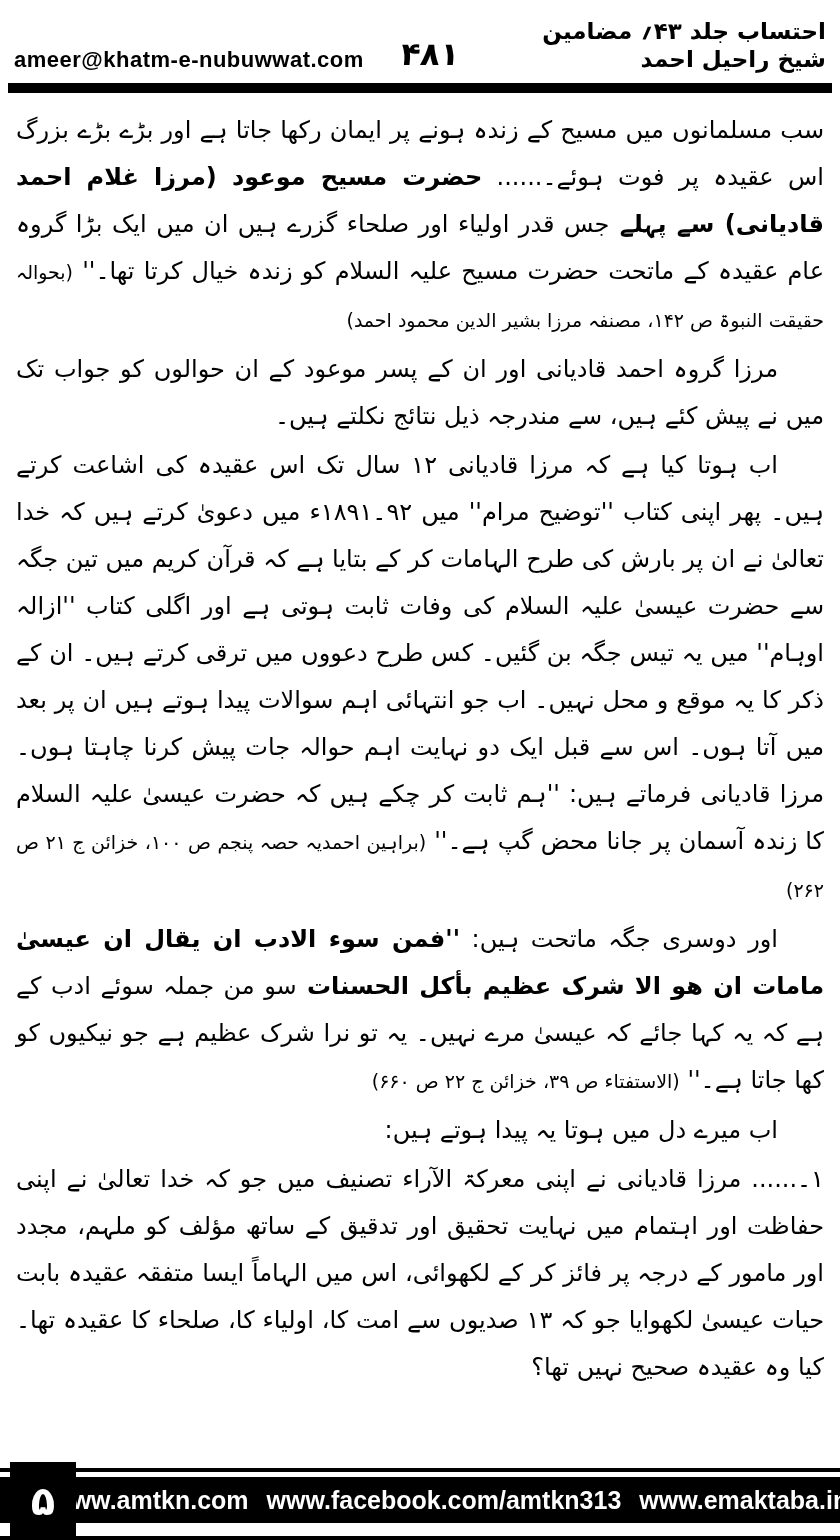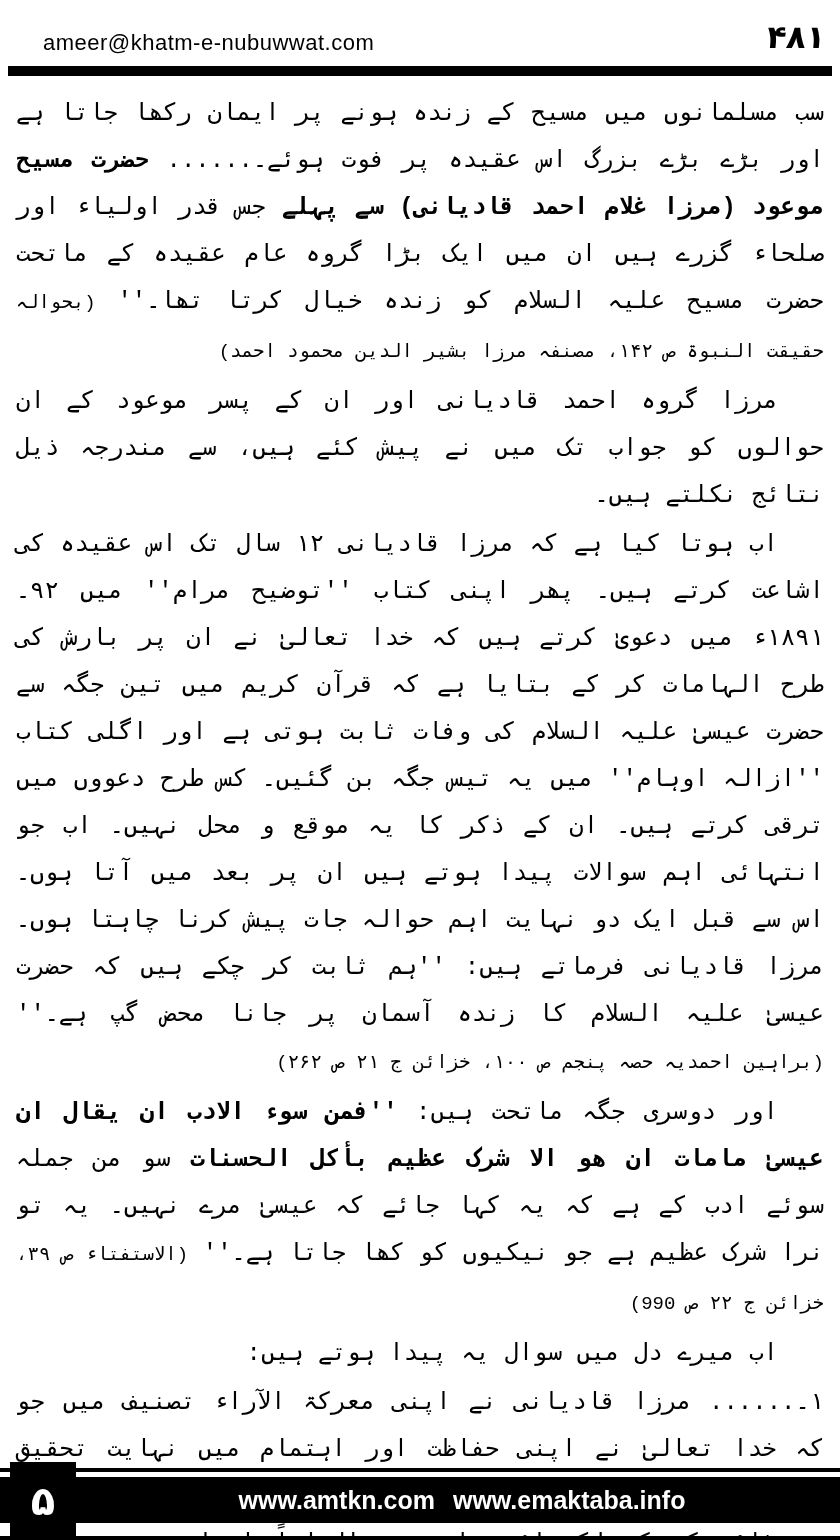--- a/index.html
+++ b/index.html
@@ -16,25 +16,24 @@
 
   
   .header {
     display: flex;
     align-items: flex-end;
     justify-content: space-between;
     padding: 18px 14px 6px 14px;
   }
   .header-email {
     font-family: "Liberation Sans", "DejaVu Sans", sans-serif;
-    font-weight: normal;
+    font-weight: bold;
     font-size: 22px;
     letter-spacing: 0.5px;
     direction: ltr;
-    margin-left: 29px;
   }
   .header-pagenum {
     font-size: 32px;
     font-weight: bold;
     direction: rtl;
     transform: skewX(-6deg);
   }
   .header-title {
     font-size: 23px;
     font-weight: bold;
@@ -50,21 +49,21 @@
   }
 
   
   .body-text {
     direction: rtl;
     text-align: justify;
     padding: 14px 16px 0 16px;
     font-size: 24px;
     line-height: 47px;
   }
-  .para { margin: 0 0 2px 0; font-family: Liberation Mono, monospace; }
+  .para { margin: 0 0 2px 0; }
   .para.indent { text-indent: 46px; }
   .seg-n { font-weight: normal; }
   .seg-b { font-weight: bold; }
   .seg-r { font-size: 19px; font-weight: normal; }
 
   
   .footer {
     position: absolute;
     left: 0; right: 0; bottom: 0;
     height: 80px;
@@ -115,38 +114,40 @@
   .footer-link { color: #fff; }
 </style>
 </head>
 <body>
 
 <div class="page">
 
   <header class="header">
     <div class="header-email">ameer@khatm-e-nubuwwat.com</div>
     <div class="header-pagenum">۴۸۱</div>
+    <div class="header-title">احتساب جلد ۴۳؍ مضامین شیخ راحیل احمد</div>
   </header>
 
   <div class="header-rule"></div>
 
   <main class="body-text" id="body-paragraphs">
       <div class="para"><span class="seg-n">سب مسلمانوں میں مسیح کے زندہ ہونے پر ایمان رکھا جاتا ہے اور بڑے بڑے بزرگ اس عقیدہ پر فوت ہوئے۔...... </span><span class="seg-b">حضرت مسیح موعود (مرزا غلام احمد قادیانی) سے پہلے </span><span class="seg-n">جس قدر اولیاء اور صلحاء گزرے ہیں ان میں ایک بڑا گروہ عام عقیدہ کے ماتحت حضرت مسیح علیہ السلام کو زندہ خیال کرتا تھا۔'' </span><span class="seg-r">(بحوالہ حقیقت النبوۃ ص ۱۴۲، مصنفہ مرزا بشیر الدین محمود احمد)</span></div>
       <div class="para indent"><span class="seg-n">مرزا گروہ احمد قادیانی اور ان کے پسر موعود کے ان حوالوں کو جواب تک میں نے پیش کئے ہیں، سے مندرجہ ذیل نتائج نکلتے ہیں۔</span></div>
       <div class="para indent"><span class="seg-n">اب ہوتا کیا ہے کہ مرزا قادیانی ۱۲ سال تک اس عقیدہ کی اشاعت کرتے ہیں۔ پھر اپنی کتاب ''توضیح مرام'' میں ۹۲۔۱۸۹۱ء میں دعویٰ کرتے ہیں کہ خدا تعالیٰ نے ان پر بارش کی طرح الہامات کر کے بتایا ہے کہ قرآن کریم میں تین جگہ سے حضرت عیسیٰ علیہ السلام کی وفات ثابت ہوتی ہے اور اگلی کتاب ''ازالہ اوہام'' میں یہ تیس جگہ بن گئیں۔ کس طرح دعووں میں ترقی کرتے ہیں۔ ان کے ذکر کا یہ موقع و محل نہیں۔ اب جو انتہائی اہم سوالات پیدا ہوتے ہیں ان پر بعد میں آتا ہوں۔ اس سے قبل ایک دو نہایت اہم حوالہ جات پیش کرنا چاہتا ہوں۔ مرزا قادیانی فرماتے ہیں: ''ہم ثابت کر چکے ہیں کہ حضرت عیسیٰ علیہ السلام کا زندہ آسمان پر جانا محض گپ ہے۔'' </span><span class="seg-r">(براہین احمدیہ حصہ پنجم ص ۱۰۰، خزائن ج ۲۱ ص ۲۶۲)</span></div>
-      <div class="para indent"><span class="seg-n">اور دوسری جگہ ماتحت ہیں: </span><span class="seg-b">''فمن سوء الادب ان یقال ان عیسیٰ مامات ان ھو الا شرک عظیم بأکل الحسنات </span><span class="seg-n">سو من جملہ سوئے ادب کے ہے کہ یہ کہا جائے کہ عیسیٰ مرے نہیں۔ یہ تو نرا شرک عظیم ہے جو نیکیوں کو کھا جاتا ہے۔'' </span><span class="seg-r">(الاستفتاء ص ۳۹، خزائن ج ۲۲ ص 990)</span></div>
-      <div class="para indent"><span class="seg-n">اب میرے دل میں سوال یہ پیدا ہوتے ہیں:</span></div>
+      <div class="para indent"><span class="seg-n">اور دوسری جگہ ماتحت ہیں: </span><span class="seg-b">''فمن سوء الادب ان یقال ان عیسیٰ مامات ان ھو الا شرک عظیم بأکل الحسنات </span><span class="seg-n">سو من جملہ سوئے ادب کے ہے کہ یہ کہا جائے کہ عیسیٰ مرے نہیں۔ یہ تو نرا شرک عظیم ہے جو نیکیوں کو کھا جاتا ہے۔'' </span><span class="seg-r">(الاستفتاء ص ۳۹، خزائن ج ۲۲ ص ۶۶۰)</span></div>
+      <div class="para indent"><span class="seg-n">اب میرے دل میں ہوتا یہ پیدا ہوتے ہیں:</span></div>
       <div class="para"><span class="seg-n">۱۔......    مرزا قادیانی نے اپنی معرکۃ الآراء تصنیف میں جو کہ خدا تعالیٰ نے اپنی حفاظت اور اہتمام میں نہایت تحقیق اور تدقیق کے ساتھ مؤلف کو ملہم، مجدد اور مامور کے درجہ پر فائز کر کے لکھوائی، اس میں الہاماً ایسا متفقہ عقیدہ بابت حیات عیسیٰ لکھوایا جو کہ ۱۳ صدیوں سے امت کا، اولیاء کا، صلحاء کا عقیدہ تھا۔ کیا وہ عقیدہ صحیح نہیں تھا؟</span></div>
     </main>
 
   <footer class="footer">
     <div class="footer-num-box">
       <span>۵</span>
     </div>
     <div class="footer-strip-top"></div>
     <div class="footer-bar" id="footer-links">
         <span class="footer-link">www.amtkn.com</span>
+        <span class="footer-link">www.facebook.com/amtkn313</span>
         <span class="footer-link">www.emaktaba.info</span>
       </div>
     <div class="footer-strip-bottom"></div>
   </footer>
 
 </div>
 
 </body></html>

